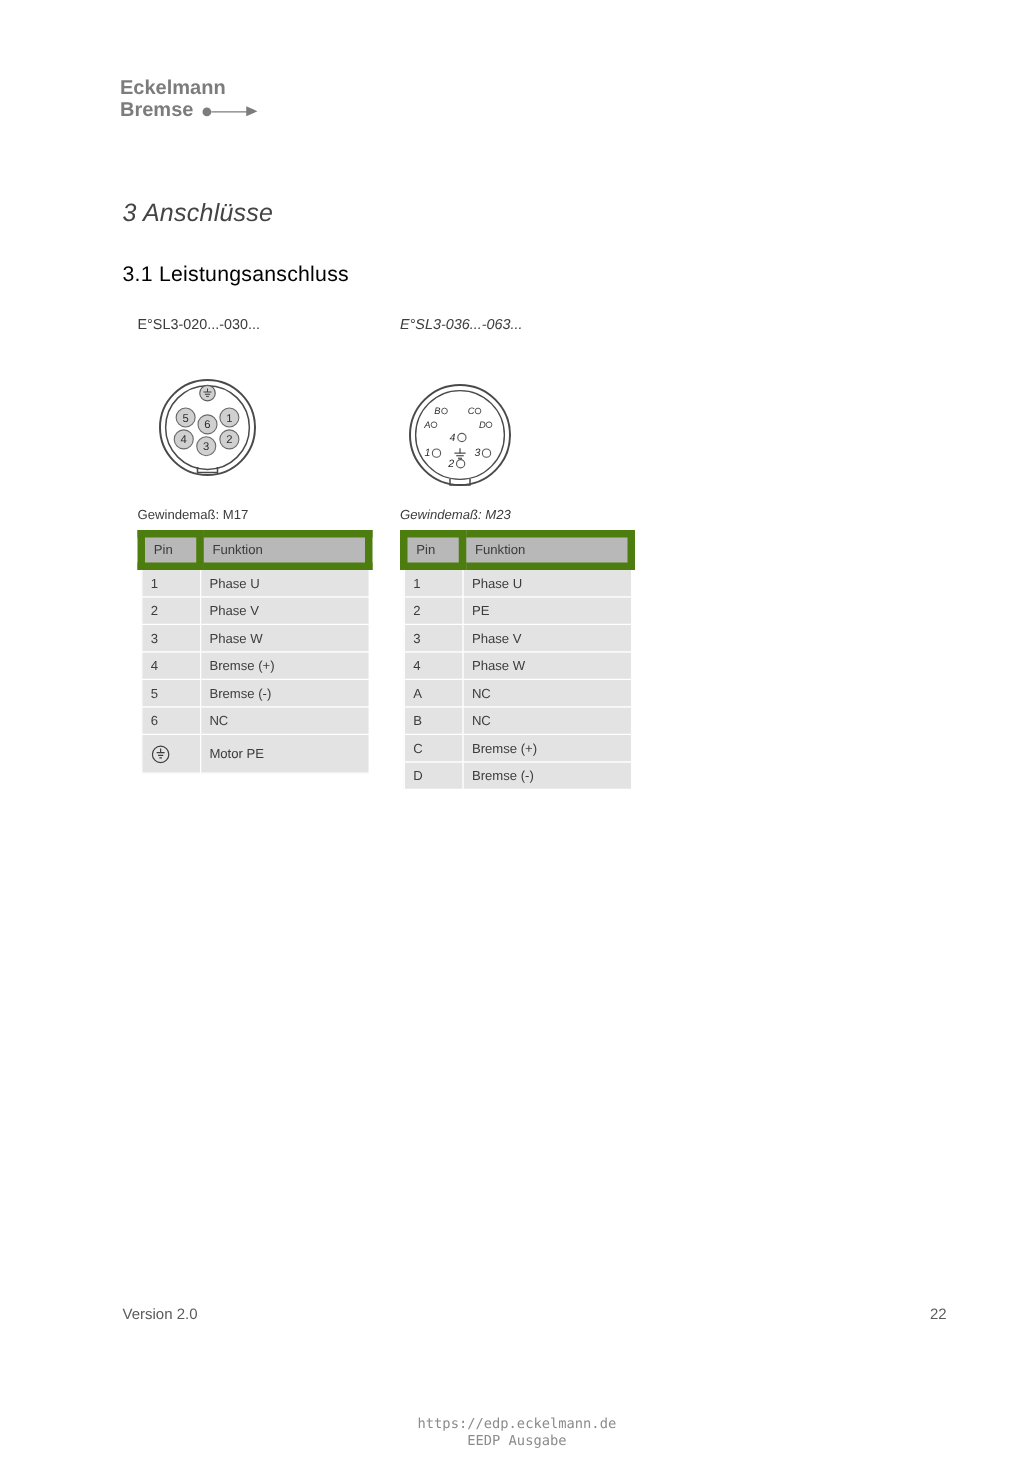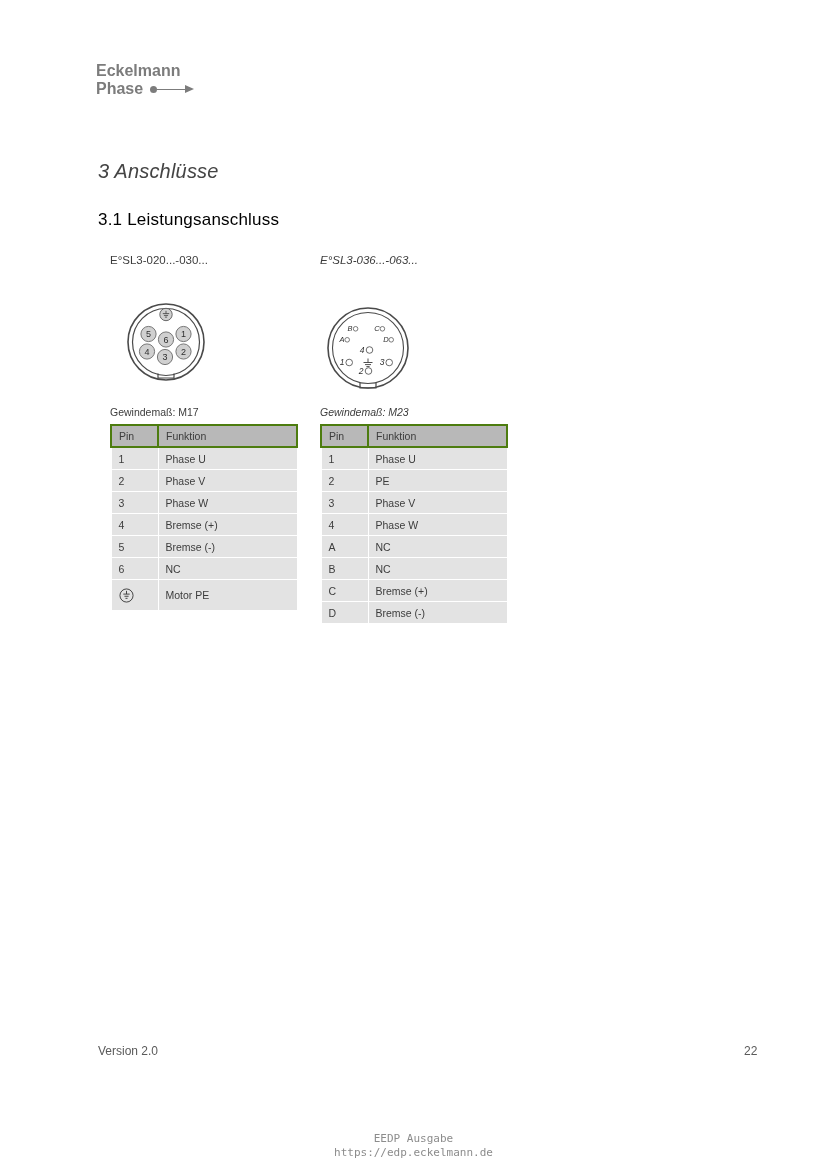--- a/index.html
+++ b/index.html
@@ -150,21 +150,21 @@
   table.pintable.left { left: 110px; top: 424px; width: 188px; }
   table.pintable.right { left: 320px; top: 424px; width: 188px; }
 
   table.pintable th {
     background: #b8b8b8;
     color: #3c3c3c;
     font-weight: normal;
     text-align: left;
     padding: 4px 7px;
     font-size: 10.5px;
-    border: 2px solid #4d7c0f;
+    border: 6px solid #4d7c0f;
   }
   table.pintable td {
     background: #e3e3e3;
     color: #3c3c3c;
     padding: 4px 7px;
     border: 1px solid #ffffff;
     height: 13px;
   }
   table.pintable td.col-pin { width: 32px; }
   table.pintable tr.tall td { height: 22px; vertical-align: middle; }
@@ -203,21 +203,21 @@
   }
 </style>
 </head>
 <body>
 
 <div class="page">
 
   <div class="logo">
     <div class="logo-line1">Eckelmann</div>
     <div class="logo-line2">
-      <span class="logo-group">Phase</span>
+      <span class="logo-group">Bremse</span>
       <span class="logo-arrow">
         <span class="dot"></span>
           <span class="shaft"></span>
           <span class="head"></span>
       </span>
     </div>
   </div>
 
   <div class="h1">3 Anschlüsse</div>
   <div class="h2">3.1 Leistungsanschluss</div>
@@ -388,17 +388,17 @@
         <td class="col-pin">D</td>
         <td>Bremse (-)</td>
       </tr>
     </tbody>
   </table>
 
   <div class="footer-version">Version 2.0</div>
   <div class="footer-page">22</div>
 
   <div class="watermark">
+    <div>https://edp.eckelmann.de</div>
     <div>EEDP Ausgabe</div>
-    <div>https://edp.eckelmann.de</div>
   </div>
 
 </div>
 
 </body></html>

